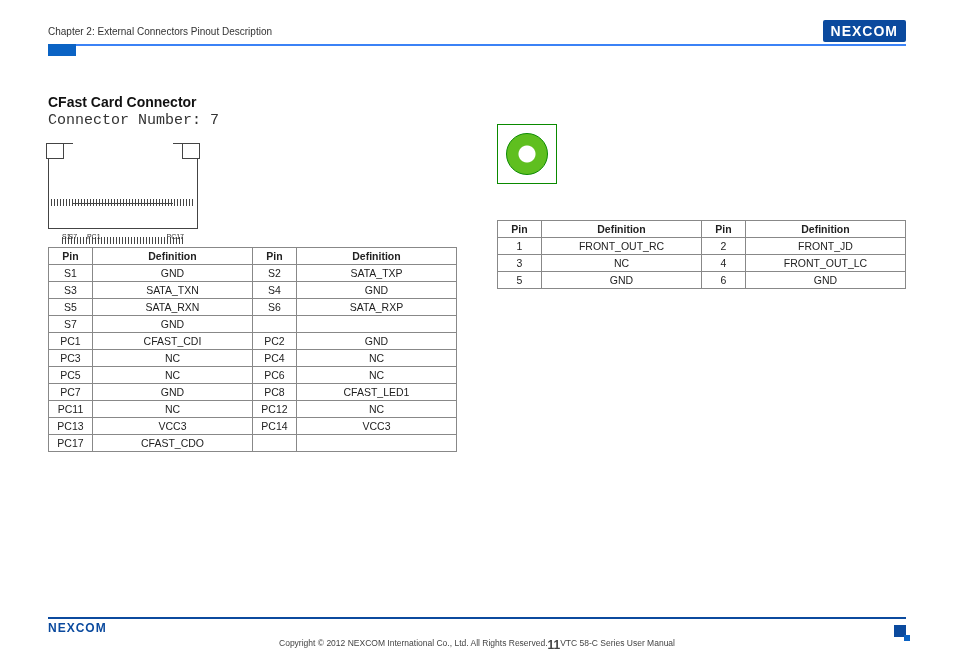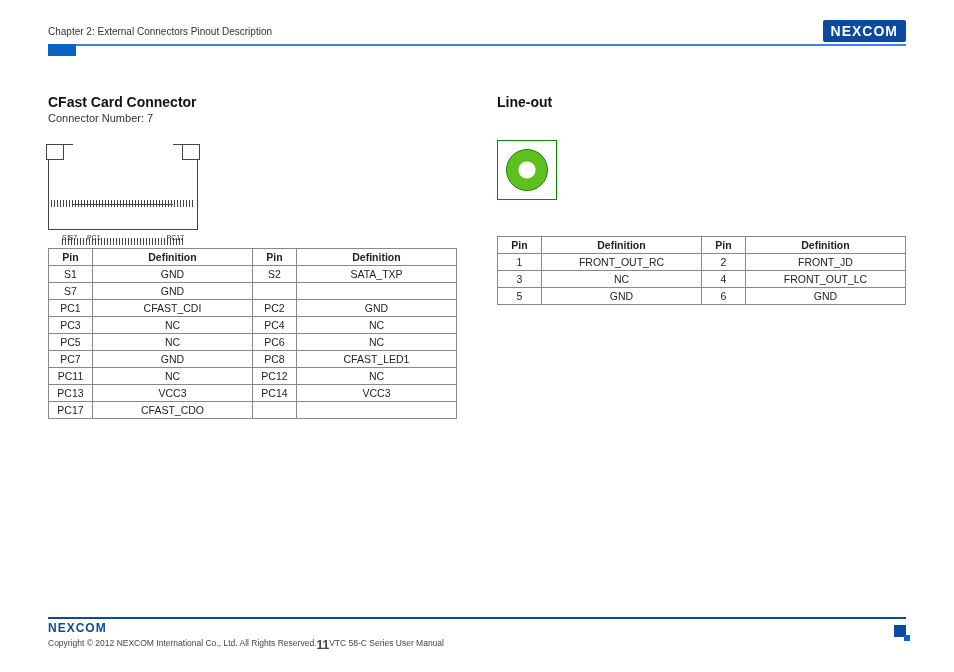--- a/index.html
+++ b/index.html
@@ -29,21 +29,21 @@
   .logo-box .x { color: #fff; }
   .blue-tab {
     width: 28px; height: 12px; background: #0b63c4;
     margin-top: -2px;
   }
   .content {
     display: flex; gap: 40px; margin-top: 38px;
   }
   .col { flex: 1; }
   h2 { font-size: 14px; font-weight: 600; color: #111; margin-bottom: 2px; }
-  .subnum { font-size: 11px; color: #333; margin-bottom: 20px; }
+  .subnum { font-size: 15px; color: #333; margin-bottom: 14px; font-family: Liberation Mono, monospace; }
   .diagram-box { margin-bottom: 8px; }
   .cfast-diag {
     width: 150px; height: 96px; position: relative;
   }
   .cfast-body {
     position: absolute; left:0; top:0; width:150px; height:86px;
     border: 1px solid #444;
   }
   .cfast-notch-left {
     position:absolute; left:-2px; top:0; width:18px; height:16px;
@@ -102,21 +102,21 @@
     margin-bottom:2px;
   }
   .ftr-sq {
     width:12px; height:12px; background:#0b4a9e; position:relative;
   }
   .ftr-sq::after{
     content:""; position:absolute; right:-4px; bottom:-4px;
     width:6px; height:6px; background:#0b63c4;
   }
   .ftr-row {
-    display:flex; justify-content:flex-start; font-size:8.5px; color:#444;
+    display:flex; justify-content:center; font-size:8.5px; color:#444;
     margin-top:1px;
   }
   .ftr-page { font-weight:700; font-size:12px; }
 </style>
 </head>
 <body>
 
 <div class="page">
   <div class="hdr">
     <div class="hdr-left">Chapter 2: External Connectors Pinout Description</div>
@@ -163,20 +163,32 @@
           </tr>
         </thead>
         <tbody id="cfast-body">
             <tr>
               <td>S1</td>
               <td>GND</td>
               <td>S2</td>
               <td>SATA_TXP</td>
             </tr>
             <tr>
+              <td>S3</td>
+              <td>SATA_TXN</td>
+              <td>S4</td>
+              <td>GND</td>
+            </tr>
+            <tr>
+              <td>S5</td>
+              <td>SATA_RXN</td>
+              <td>S6</td>
+              <td>SATA_RXP</td>
+            </tr>
+            <tr>
               <td>S7</td>
               <td>GND</td>
               <td></td>
               <td></td>
             </tr>
             <tr>
               <td>PC1</td>
               <td>CFAST_CDI</td>
               <td>PC2</td>
               <td>GND</td>
@@ -215,21 +227,20 @@
               <td>PC17</td>
               <td>CFAST_CDO</td>
               <td></td>
               <td></td>
             </tr>
           </tbody>
       </table>
     </div>
 
     <div class="col">
-      <h2>Line-out</h2>
 
       <div class="audio-diag">
         <div class="audio-ring"></div>
       </div>
 
       <table>
         <colgroup>
             <col class="pin-col">
             <col class="def-col">
             <col class="pin-col">

